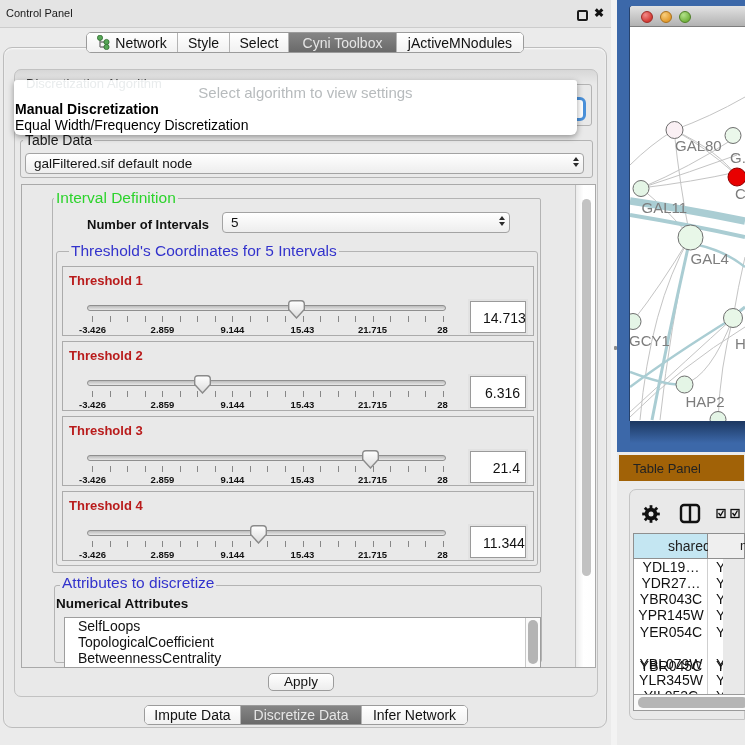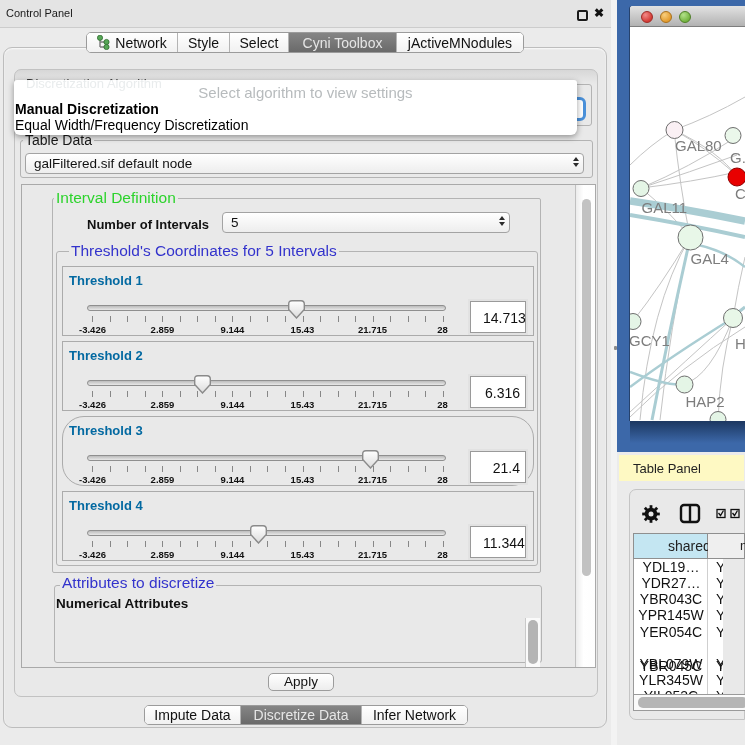--- a/index.html
+++ b/index.html
@@ -26,40 +26,40 @@
 .group { position:absolute; border:1px solid #b3b3b3; border-radius:3px; }
 .gtitle { position:absolute; font-size:15.5px; background:#e9e9e9; padding:0 2px; line-height:13px; }
 
 .combo { position:absolute; background:linear-gradient(#ffffff,#ededed); border:1px solid #a3a3a3; border-radius:4px; font-size:13.5px; color:#111; }
 .combo .ct { position:absolute; left:8px; top:2px; }
 .stepper { position:absolute; width:7px; }
 .stepper .up { width:0; height:0; border-left:3.5px solid transparent; border-right:3.5px solid transparent; border-bottom:4.5px solid #2b2b2b; margin-bottom:2px; }
 .stepper .dn { width:0; height:0; border-left:3.5px solid transparent; border-right:3.5px solid transparent; border-top:4.5px solid #2b2b2b; }
 
 .tbox { position:absolute; left:63px; width:472px; height:70px; border:1px solid #ababab; background:#e9e9e9; }
-.tbox .tt { position:absolute; left:6px; top:6px; font-size:13px; font-weight:bold; color:#0369a1; }
+.tbox .tt { position:absolute; left:6px; top:6px; font-size:13px; font-weight:bold; color:#b91c1c; }
 .track { position:absolute; left:24px; top:38px; width:359px; height:6px; border:1px solid #8f8f8f; border-radius:3px; background:linear-gradient(#bcbcbc,#e8e8e8); }
 .ticks { position:absolute; left:29px; top:49px; width:352px; height:6px; background:repeating-linear-gradient(90deg,#878787 0px,#878787 1px,transparent 1px,transparent 17.55px); }
 .slabel { position:absolute; top:57px; font-size:9.5px; font-weight:bold; color:#111; transform:translateX(-50%); }
 .vbox { position:absolute; left:407px; top:34px; width:56px; height:32px; border:1px solid #9a9a9a; background:#fff; box-shadow:0 0 0 2px #e2e2e2; font-size:14px; color:#111; text-align:right; padding:8px 5px 0 12px; }
 .thumb { position:absolute; top:33px; }
 
 #numlist { position:absolute; left:64px; top:617px; width:477px; height:51px; background:#fff; border:1px solid #9e9e9e; font-size:14px; color:#111; overflow:hidden; }
 #numlist div { padding-left:13px; height:16px; line-height:16px; }
 #listsb { position:absolute; left:525px; top:618px; width:15px; height:49px; background:#fafafa; border-left:1px solid #c9c9c9; }
 #listsb i { position:absolute; left:2px; top:2px; width:10px; height:44px; background:#b4b4b4; border-radius:5px; }
 
 #applybtn { left:268px; top:673px; width:66px; height:18px; background:linear-gradient(#ffffff,#ededed); border:1px solid #9c9c9c; border-radius:5px; font-size:13.5px; color:#111; text-align:center; line-height:16px; }
 
 #bluebg { left:617px; top:0; width:128px; height:452px; background:#3c68a9; }
 #winshadow { left:630px; top:421px; width:115px; height:26px; background:linear-gradient(#1c3760, #3c68a9 85%); }
 #netwin { left:630px; top:6px; width:115px; height:415px; background:#fff; border-radius:3px 0 0 0; box-shadow:-1px 0 0 rgba(20,35,60,.55); }
 #nettitle { left:630px; top:6px; width:115px; height:21px; background:linear-gradient(#e2e2e2,#b2b2b2); border-bottom:1px solid #7e7e7e; border-radius:3px 0 0 0; }
 .light { position:absolute; top:5px; width:12px; height:12px; border-radius:50%; }
-#tpbar { left:619px; top:455px; width:125px; height:26px; background:#fef9c3; }
+#tpbar { left:619px; top:455px; width:125px; height:26px; background:#a16207; }
 #tpbar span { position:absolute; left:14px; top:6px; font-size:13px; color:#222; }
 #tablepanel { left:629px; top:489px; width:116px; height:231px; background:#e9e9e9; border:1px solid #c4c4c4; border-radius:7px 0 0 7px; }
 #tblhead1 { left:633px; top:533px; width:75px; height:26px; background:#c4e6f2; border:1px solid #8f8f8f; font-size:14px; color:#222; text-align:center; text-indent:14px; line-height:24px;padding-left:20px; }
 #tblhead2 { left:708px; top:533px; width:37px; height:26px; background:#efefef; border:1px solid #8f8f8f; border-left:none; font-size:13px; color:#222; line-height:24px; padding-left:32px; }
 #tblbody { left:633px; top:559px; width:90px; height:135px; background:#fff; border-left:1px solid #9a9a9a; font-size:14px; color:#111; overflow:hidden; }
 .trow { position:absolute; width:100%; height:16px; line-height:16px; }
 .trow .c1 { position:absolute; left:0; width:74px; text-align:center; }
 .trow .c2 { position:absolute; left:82px; }
 #coldiv { left:707px; top:559px; width:1px; height:135px; background:#cfcfcf; }
 #hsb { left:633px; top:694px; width:112px; height:17px; background:#fafafa; border:1px solid #9a9a9a; border-right:none; }
@@ -171,21 +171,21 @@
       <svg class="thumb" style="left:130.5px;" width="17" height="19" viewBox="0 0 17 19">
         <defs>
           <linearGradient id="tg2" x1="0" y1="0" x2="0" y2="1">
             <stop offset="0" stop-color="#ffffff"></stop>
             <stop offset="1" stop-color="#dcdcdc"></stop>
           </linearGradient>
         </defs>
         <path d="M 4,0.7 H 13 Q 16.3,0.7 16.3,4 V 9.5 L 8.5,18 L 0.7,9.5 V 4 Q 0.7,0.7 4,0.7 Z" fill="url(#tg2)" stroke="#8a8a8a" stroke-width="1.4"></path>
       </svg>
     </div>
-  <div class="tbox" style="left:40px; top:231px;border-radius:22px;">
+  <div class="tbox" style="left:40px; top:231px;">
       <span class="tt">Threshold 3</span>
       <div class="track"></div>
       <div class="ticks"></div>
       <span class="slabel" style="left:29.5px;">-3.426</span>
       <span class="slabel" style="left:99.5px;">2.859</span>
       <span class="slabel" style="left:169.5px;">9.144</span>
       <span class="slabel" style="left:239.5px;">15.43</span>
       <span class="slabel" style="left:309.5px;">21.715</span>
       <span class="slabel" style="left:379.5px;">28</span>
       <div class="vbox">21.4</div>
@@ -217,20 +217,25 @@
             <stop offset="1" stop-color="#dcdcdc"></stop>
           </linearGradient>
         </defs>
         <path d="M 4,0.7 H 13 Q 16.3,0.7 16.3,4 V 9.5 L 8.5,18 L 0.7,9.5 V 4 Q 0.7,0.7 4,0.7 Z" fill="url(#tg4)" stroke="#8a8a8a" stroke-width="1.4"></path>
       </svg>
     </div>
 
   <div class="group" style="left:32px; top:400px; width:488px; height:78px;"></div>
   <span class="gtitle" style="left:38px; top:391px; color:#3333cc;">Attributes to discretize</span>
   <span class="abs" style="left:34px; top:411px; font-size:13.5px; font-weight:bold; color:#111;">Numerical Attributes</span>
+  <div id="numlist" style="left:42px; top:432px;">
+    <div>SelfLoops</div>
+    <div>TopologicalCoefficient</div>
+    <div>BetweennessCentrality</div>
+  </div>
   <div id="listsb" style="left:503px; top:433px;">
       <i></i>
     </div>
 </div>
 <div class="abs" id="vsb">
     <i></i>
   </div>
 
 <div class="abs" id="applybtn">Apply</div>
 

